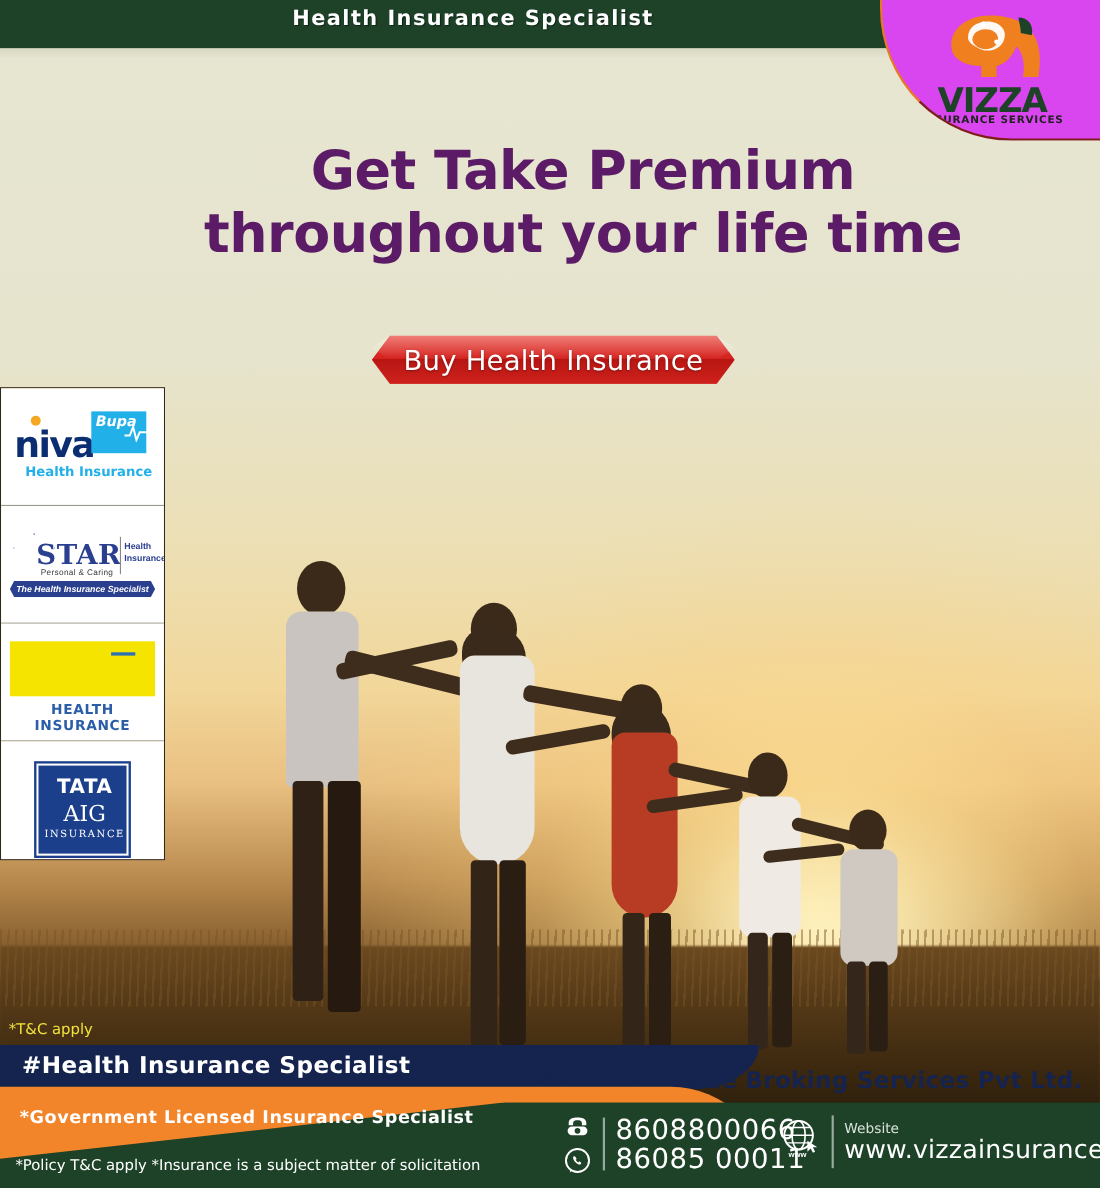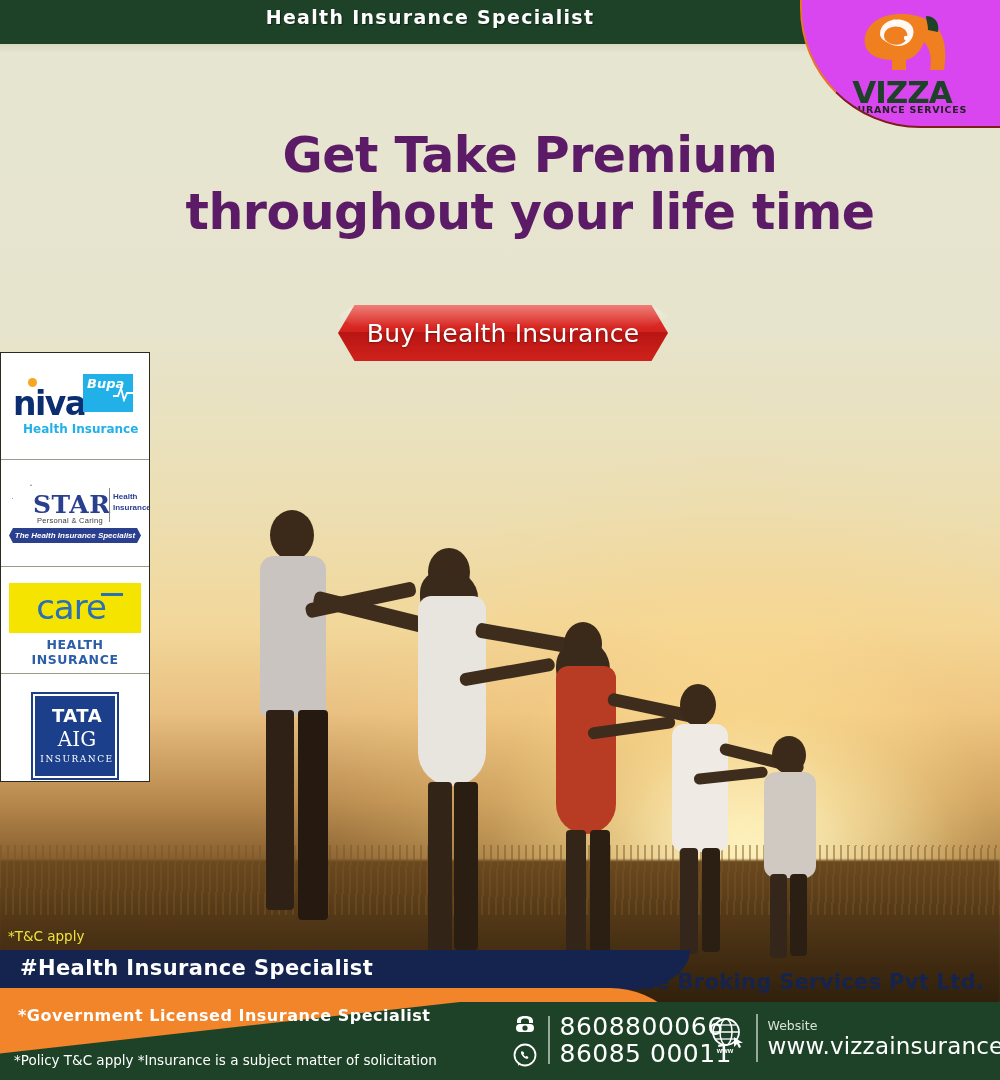--- a/index.html
+++ b/index.html
@@ -80,21 +80,21 @@
   
   .headline {
     position:absolute; left:150px; top:128px; width:760px; text-align:center;
     color:#5c1b66; font-size:49px; line-height:1.16; font-weight:bold;
     font-family:"DejaVu Sans", sans-serif; letter-spacing:-.5px;
   }
   .headline .l2 { display:block; }
 
   
   .cta {
-    position:absolute; left:338px; top:305px; width:330px; height:56px;
+    position:absolute; left:338px; top:305px; width:330px; height:44px;
     background:linear-gradient(to bottom, #e8453c 0%, #d4211d 48%, #b81613 49%, #cf211c 100%);
     clip-path:polygon(0% 50%, 5% 0%, 95% 0%, 100% 50%, 95% 100%, 5% 100%);
     box-shadow:0 0 22px rgba(230,60,40,.55);
     display:flex; align-items:center; justify-content:center;
   }
   .cta-label {
     color:#fff; font-size:25px; letter-spacing:.2px;
     font-family:"DejaVu Sans", sans-serif;
     text-shadow:0 1px 2px rgba(0,0,0,.35);
   }
@@ -306,21 +306,20 @@
         <div class="star-pc">Personal &amp; Caring</div>
         <div class="star-div"></div>
         <div class="star-hi">Health<br>Insurance</div>
         <div class="star-ribbon">The Health Insurance Specialist</div>
       </div>
     </div>
 
     <div class="logo-cell">
       <div class="care-wrap">
         <div class="care-box"></div>
-        <div class="care-word">care</div>
         <div class="care-macron"></div>
         <div class="care-sub">HEALTH INSURANCE</div>
       </div>
     </div>
 
 
     <div class="logo-cell">
       <div class="tata-box">
         <div class="tata-l1">TATA</div>
         <div class="tata-l2">AIG</div>

